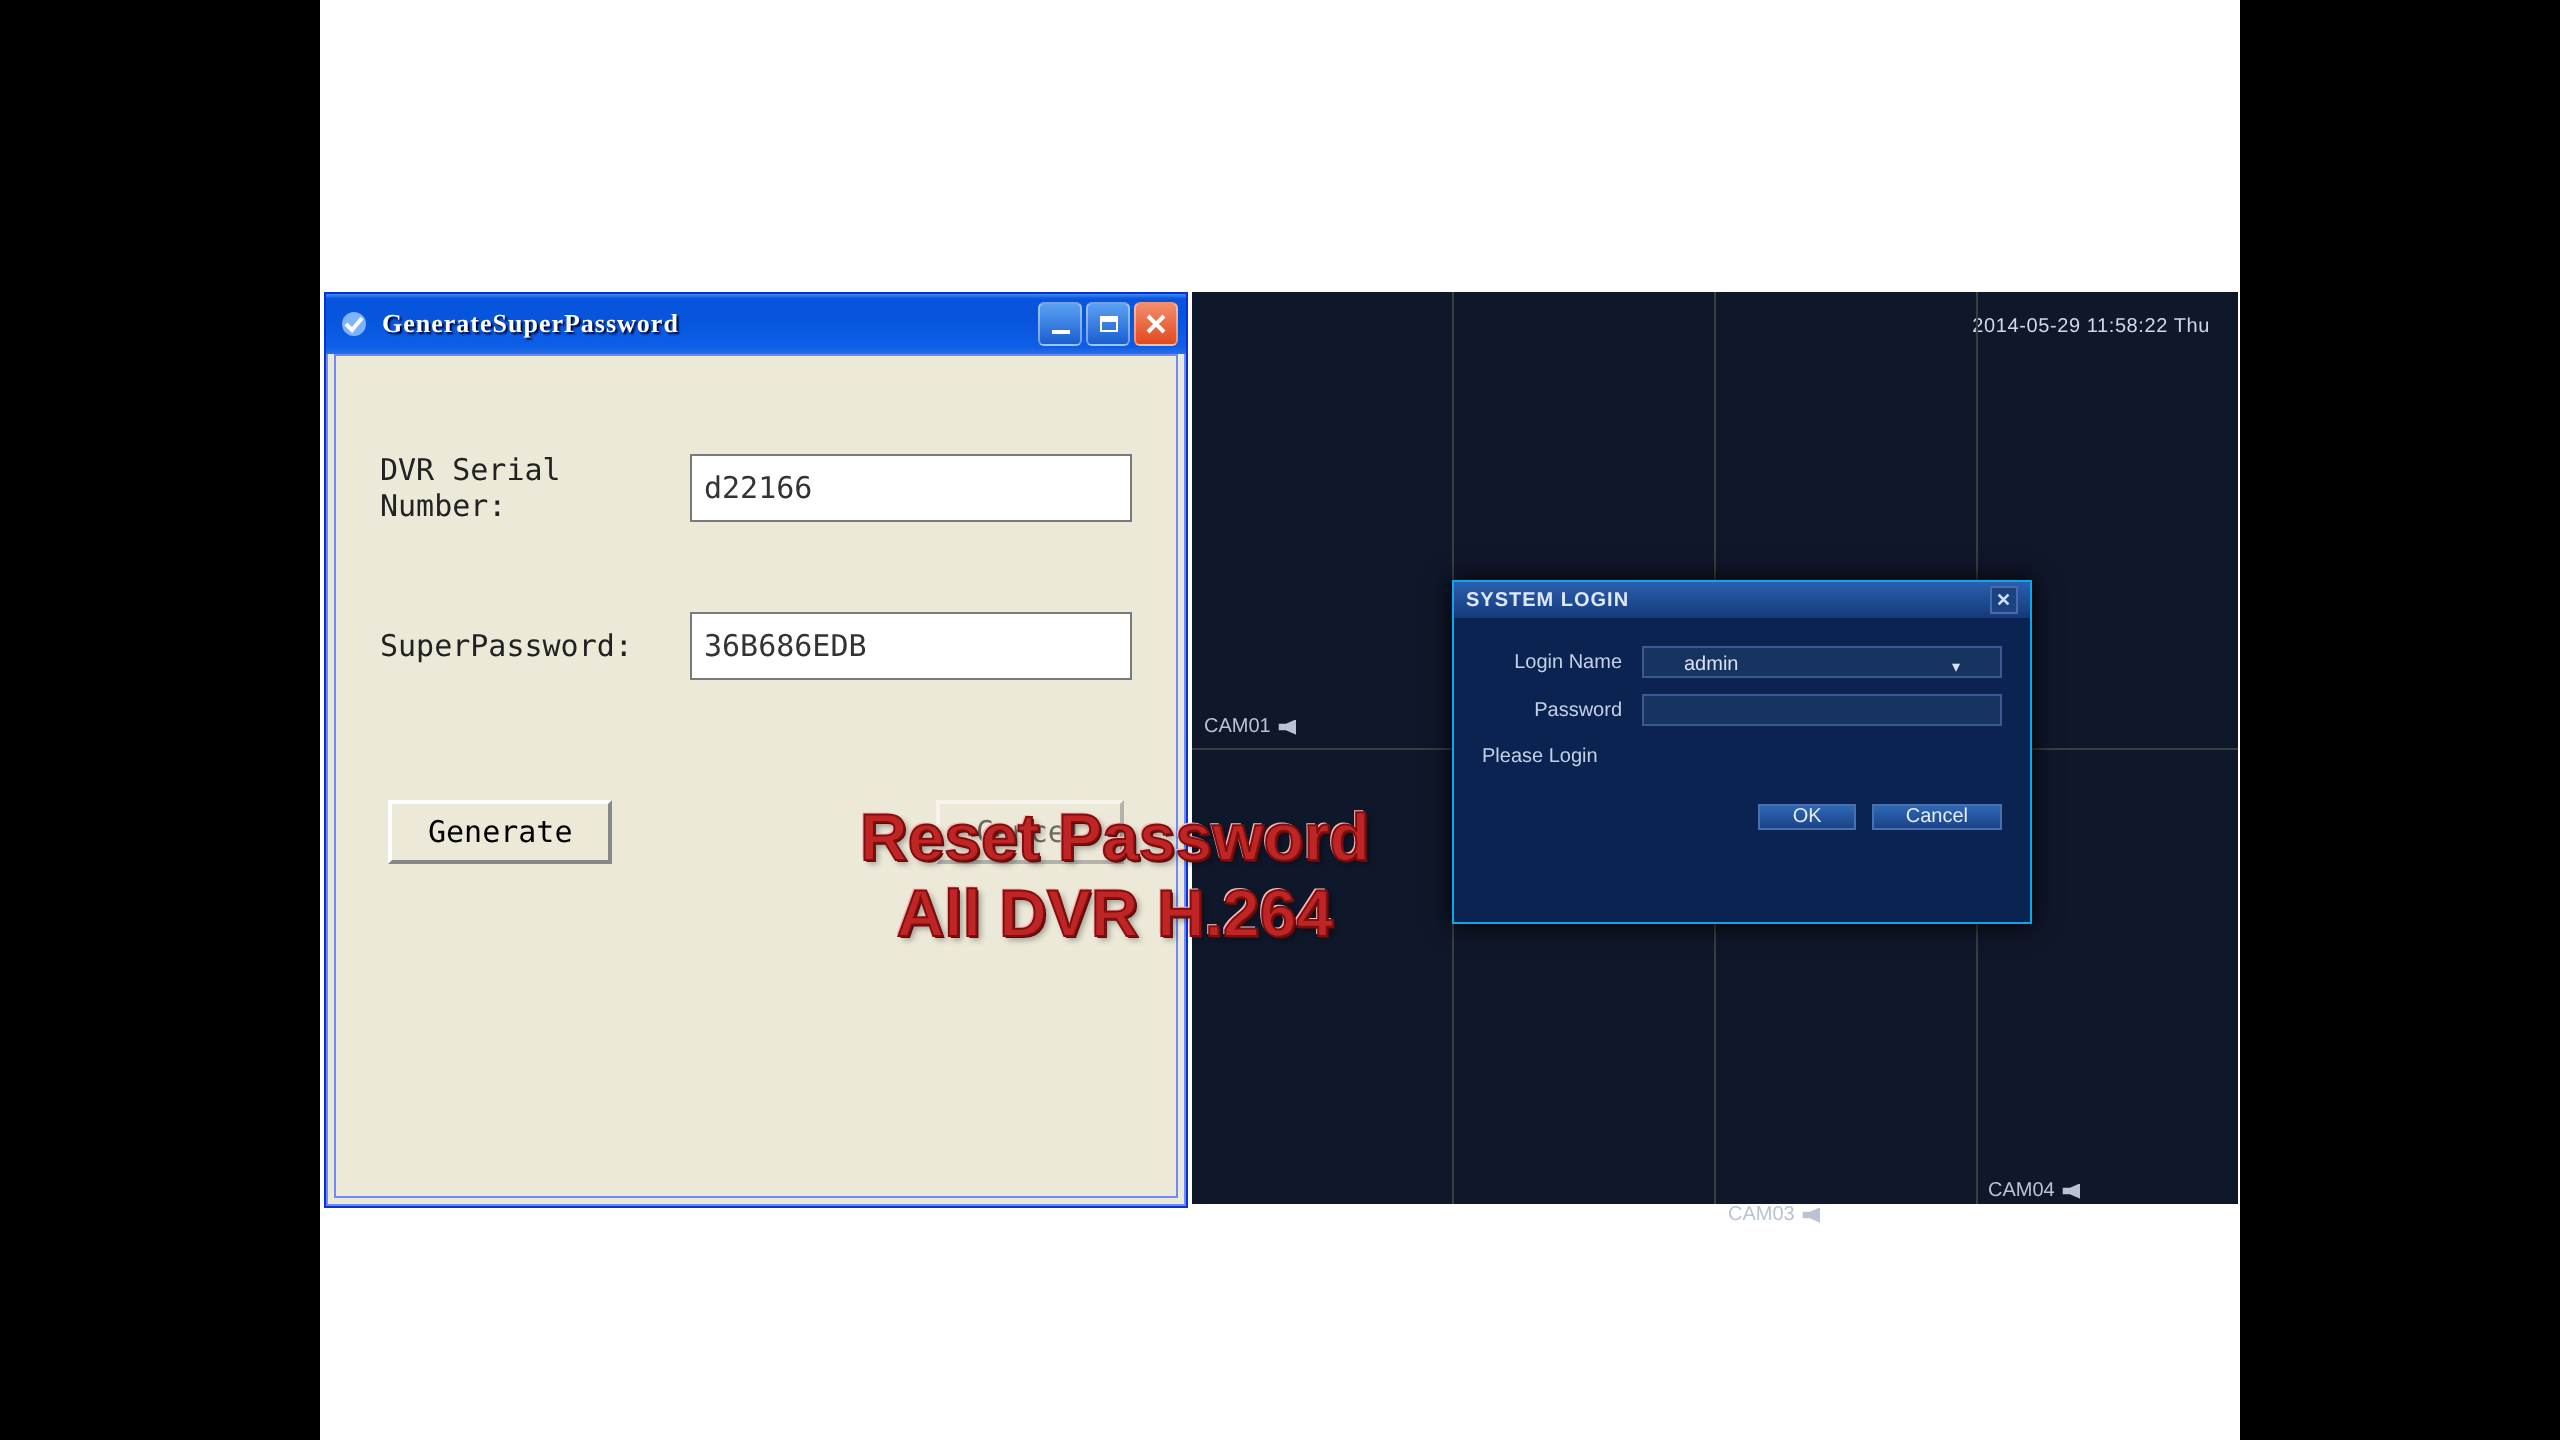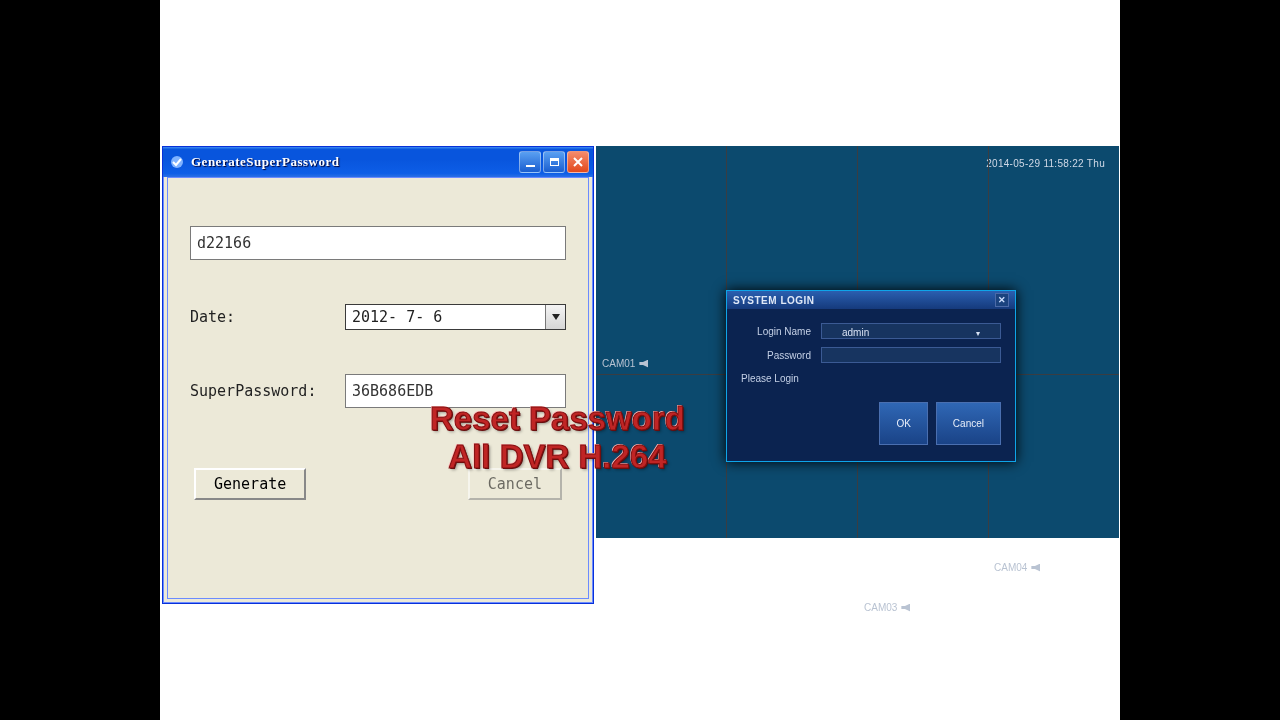--- a/index.html
+++ b/index.html
@@ -122,22 +122,22 @@
     margin-left: auto;
     opacity: .55;
   }
 
   
   .dvr {
     position: absolute;
     left: 596px;
     top: 146px;
     width: 523px;
-    height: 392px;
-    background: #0c4a6e;
+    height: 456px;
+    background: #0f172a;
   }
   .dvr-timestamp {
     position: absolute;
     top: 12px; right: 14px;
     color: #cfd8e6;
     font-size: 10px;
     font-family: Arial, sans-serif;
     letter-spacing: .3px;
   }
   .dvr-gridline-v {
@@ -206,21 +206,21 @@
     font-size:10px; padding:0 20px;
     display:flex;align-items:flex-end;
   }
   .dvr-select .caret { margin-left:auto; font-size:8px;}
   .dvr-please { margin: 10px 0 18px 0; font-size:10px; }
   .dvr-btn-row { display:flex; justify-content:flex-end; gap:8px;}
   .dvr-btn {
     background: linear-gradient(#2f67b5,#1a4387);
     border:1px solid #4a6fb0;
     color:#e8eef9; font-size:10px;
-    padding: 15px 16px;
+    padding: 0 16px;
   }
 
   
   .overlay-text {
     position: absolute;
     left: 430px;
     top: 400px;
     font-family: "Arial Black", Arial, sans-serif;
     font-weight: 900;
     font-size: 33px;
@@ -257,32 +257,22 @@
         <span></span>
       </span>
     <span class="xp-winbtn xp-close">
       <svg width="10" height="10" viewBox="0 0 10 10">
           <path d="M1 1l8 8M9 1l-8 8" stroke="#fff" stroke-width="2"></path>
         </svg>
     </span>
   </div>
   <div class="xp-body">
     <div class="form-row">
+      <span class="form-label">DVR Serial Number:</span>
       <input class="xp-input" value="d22166" style="">
-    </div>
-    <div class="form-row">
-      <span class="form-label">Date:</span>
-      <div class="xp-combo">
-        <span class="xp-combo-value">2012- 7- 6</span>
-        <span class="xp-combo-btn">
-          <svg viewBox="0 0 8 6">
-              <path d="M0 0h8L4 6z" fill="#222"></path>
-            </svg>
-        </span>
-      </div>
     </div>
     <div class="form-row">
       <span class="form-label">SuperPassword:</span>
       <input class="xp-input" value="36B686EDB" style="">
     </div>
     <div class="xp-button-row">
       <button class="xp-button">Generate</button>
       <button class="xp-button cancel">Cancel</button>
     </div>
   </div>
@@ -301,21 +291,21 @@
       <span class="dvr-speaker"></span>
   </div>
   <div class="dvr-camlabel" style="left:268px; top:212px">
     <span>CAM02</span>
       <span class="dvr-speaker"></span>
   </div>
   <div class="dvr-camlabel" style="left:268px; top:456px">
     <span>CAM03</span>
       <span class="dvr-speaker"></span>
   </div>
-  <div class="dvr-camlabel" style="left:398px; top:416px">
+  <div class="dvr-camlabel" style="left:398px; top:444px">
     <span>CAM04</span>
       <span class="dvr-speaker"></span>
   </div>
 
   <div class="dvr-login">
     <div class="dvr-login-title">
       <span>SYSTEM LOGIN</span>
       <span class="close">✕</span>
     </div>
     <div class="dvr-login-body">

